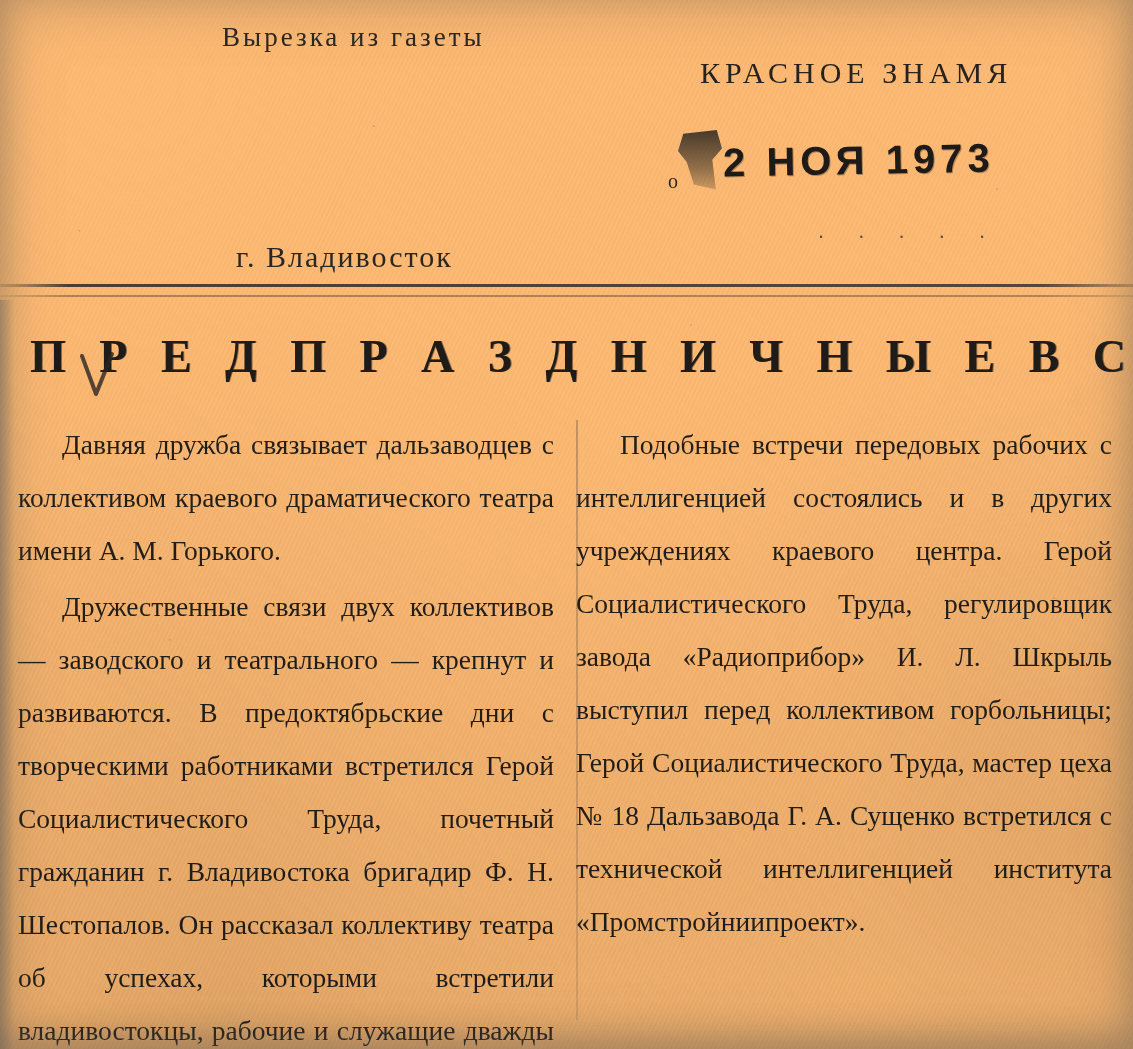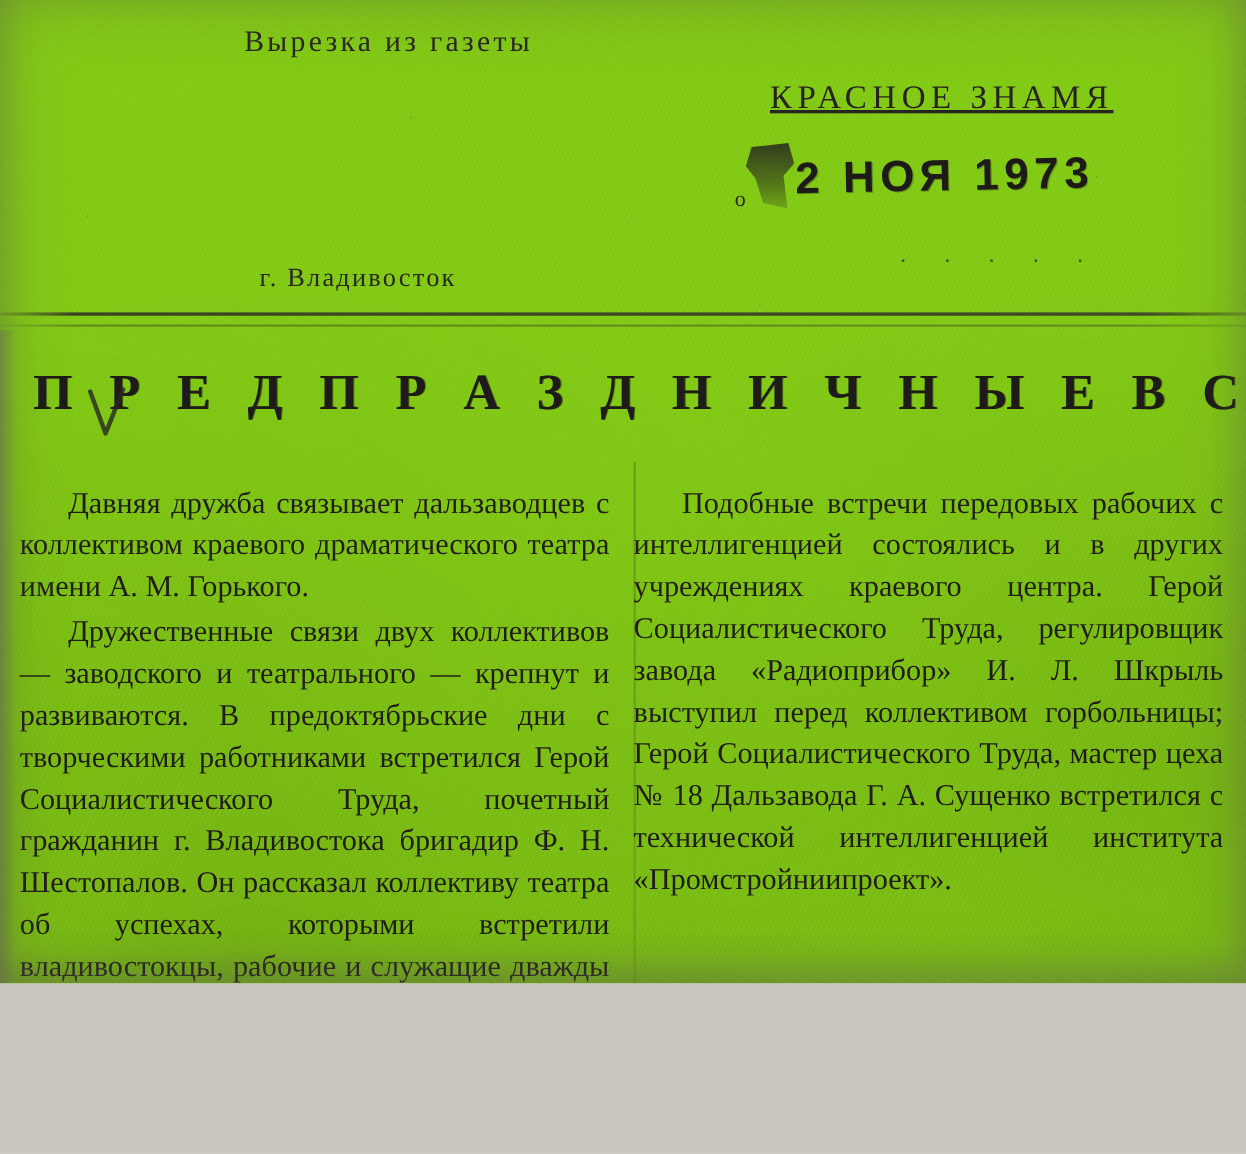--- a/index.html
+++ b/index.html
@@ -3,22 +3,22 @@
 <meta charset="utf-8">
 <style>
   html, body {
     margin: 0;
     padding: 0;
     background: #c9c6bf;
   }
   .page {
     position: relative;
     width: 1133px;
-    height: 894px;
-    background: #84cc16;
+    height: 1049px;
+    background: #fdba74;
     overflow: hidden;
     font-family: "Liberation Serif", serif;
     color: #24211d;
   }
   
   .grain {
     position: absolute;
     inset: 0;
     pointer-events: none;
     background:
@@ -52,25 +52,24 @@
     position: absolute;
     left: 222px;
     top: 22px;
     font-size: 27px;
     letter-spacing: 3px;
     color: #2a2722;
   }
   .masthead {
     position: absolute;
     left: 700px;
-    top: 72px;
+    top: 56px;
     font-size: 30px;
     letter-spacing: 5px;
     color: #262320;
-    text-decoration: underline;
   }
   .stamp {
     position: absolute;
     left: 668px;
     top: 130px;
     width: 400px;
     height: 90px;
   }
   .stamp-date {
     position: absolute;
@@ -109,21 +108,21 @@
     font-family: "Liberation Sans", sans-serif;
     font-size: 22px;
     letter-spacing: 14px;
     color: #3a3631;
     opacity: .8;
   }
   .city {
     position: absolute;
     left: 236px;
     top: 240px;
-    font-size: 24px;
+    font-size: 30px;
     letter-spacing: 2px;
     color: #2a2722;
   }
 
   .rule {
     position: absolute;
     left: 0;
     top: 284px;
     width: 1133px;
     height: 3px;
@@ -164,24 +163,23 @@
     left: 18px;
     top: 418px;
     width: 1100px;
     height: 610px;
     display: flex;
     gap: 22px;
   }
   .col {
     width: 536px;
     font-size: 27.5px;
-    line-height: 38px;
+    line-height: 53px;
     text-align: justify;
     color: #221f1b;
-    margin-top: 20px;
   }
   .col p {
     margin: 0 0 3px 0;
     text-indent: 44px;
     text-align: justify;
     text-justify: inter-word;
   }
   .col p.noindent { text-indent: 0; }
   .divider {
     position: absolute;

